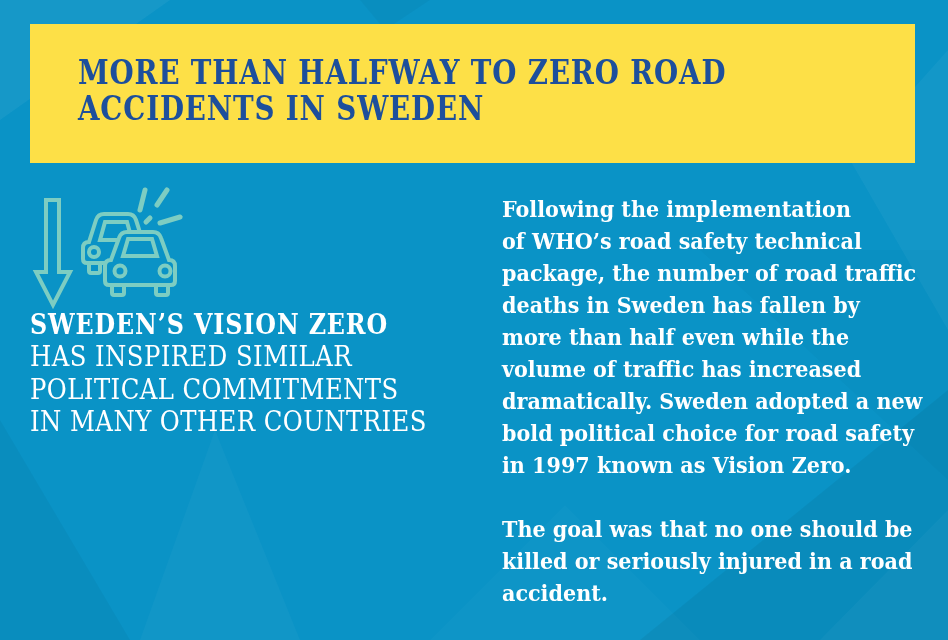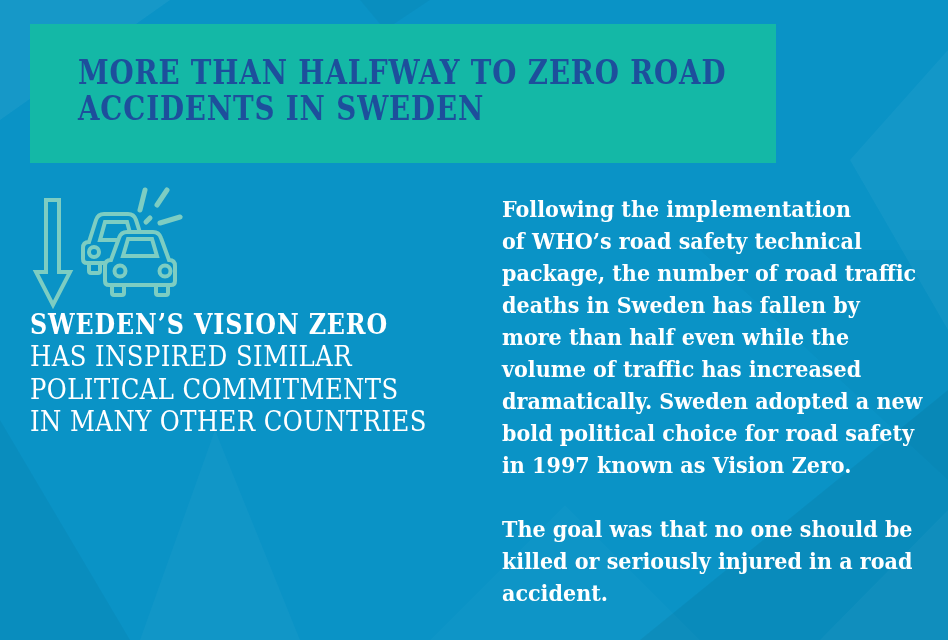--- a/index.html
+++ b/index.html
@@ -4,22 +4,22 @@
 <style>
   html,body { margin:0; padding:0; background:#333; }
   .slide {
     position:relative; width:948px; height:640px; overflow:hidden;
     background:#0a93c6;
     font-family:"DejaVu Serif", serif;
   }
   .bg-facets { position:absolute; left:0; top:0; width:948px; height:640px; }
 
   .header-band {
-    position:absolute; left:30px; top:24px; width:746px; height:139px;
-    background:#14b8a6;
+    position:absolute; left:30px; top:24px; width:885px; height:139px;
+    background:#fde047;
   }
   .title {
     position:absolute; left:48px; top:31px;
     color:#1d4f9c; font-weight:bold; font-size:33px; line-height:36px;
     letter-spacing:1px; white-space:nowrap;
     transform:scaleX(.84); transform-origin:left top;
   }
 
   .icon-wrap { position:absolute; left:30px; top:186px; width:190px; height:134px; }
 

